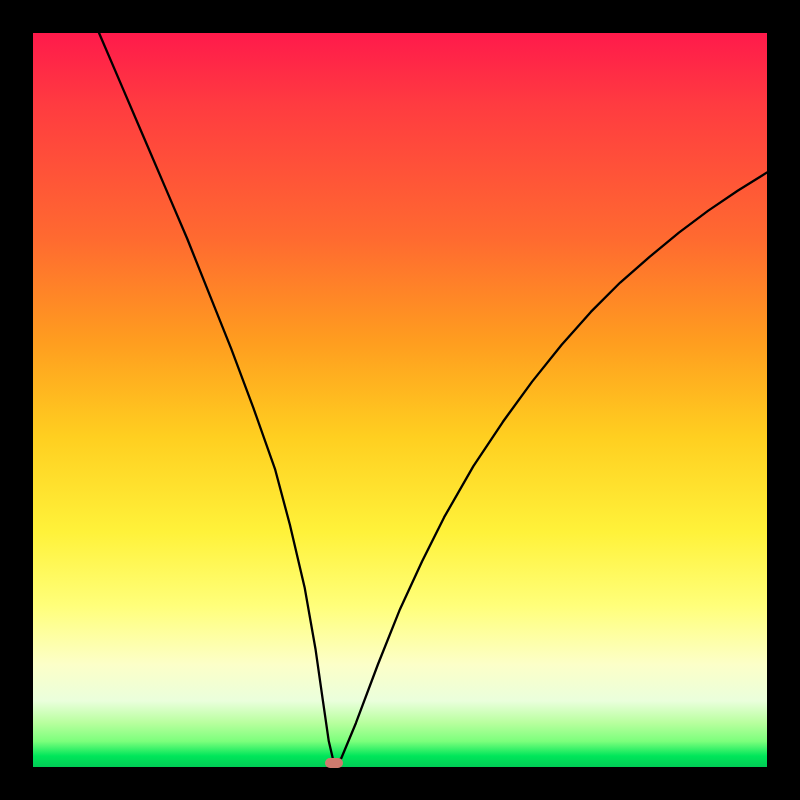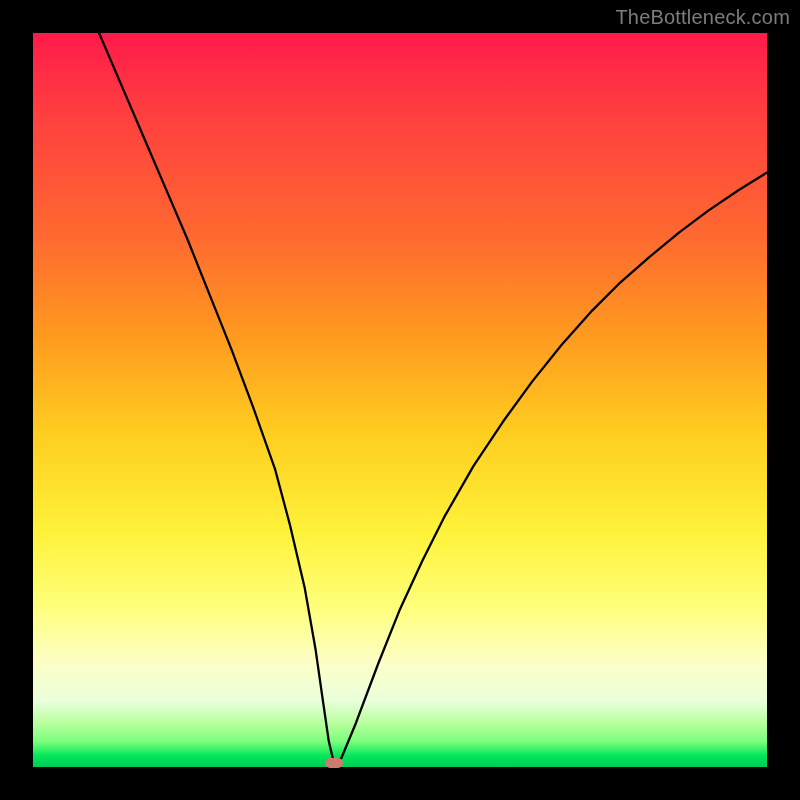--- a/index.html
+++ b/index.html
@@ -72,14 +72,13 @@
 
 <div class="frame">
   <div class="plot"></div>
 
   <svg class="curve" viewBox="0 0 734 734" preserveAspectRatio="none">
     <path fill="none" stroke="#000" stroke-width="2.3" stroke-linecap="round" stroke-linejoin="round" d="M66.06 0.00 L88.08 51.38 L110.10 102.76 L132.12 154.14 L154.14 205.52 L176.16 260.57 L198.18 315.62 L220.20 374.34 L242.22 436.73 L256.90 491.78 L271.58 554.17 L282.59 616.56 L289.93 667.94 L295.80 708.31 L300.94 730.33 L308.28 725.19 L322.96 689.96 L344.98 631.24 L367.00 576.19 L389.02 528.48 L411.04 484.44 L440.40 433.06 L469.76 389.02 L499.12 348.65 L528.48 311.95 L557.84 278.92 L587.20 249.56 L616.56 223.87 L645.92 199.65 L675.28 177.63 L704.64 157.81 L734.00 139.46"></path>
   </svg>
 
   <div class="dot" style="left: 333.94px; top: 763.33px;"></div>
 
-  <div class="watermark">TheBottleneck.com</div>
 </div>
 
 </body></html>

